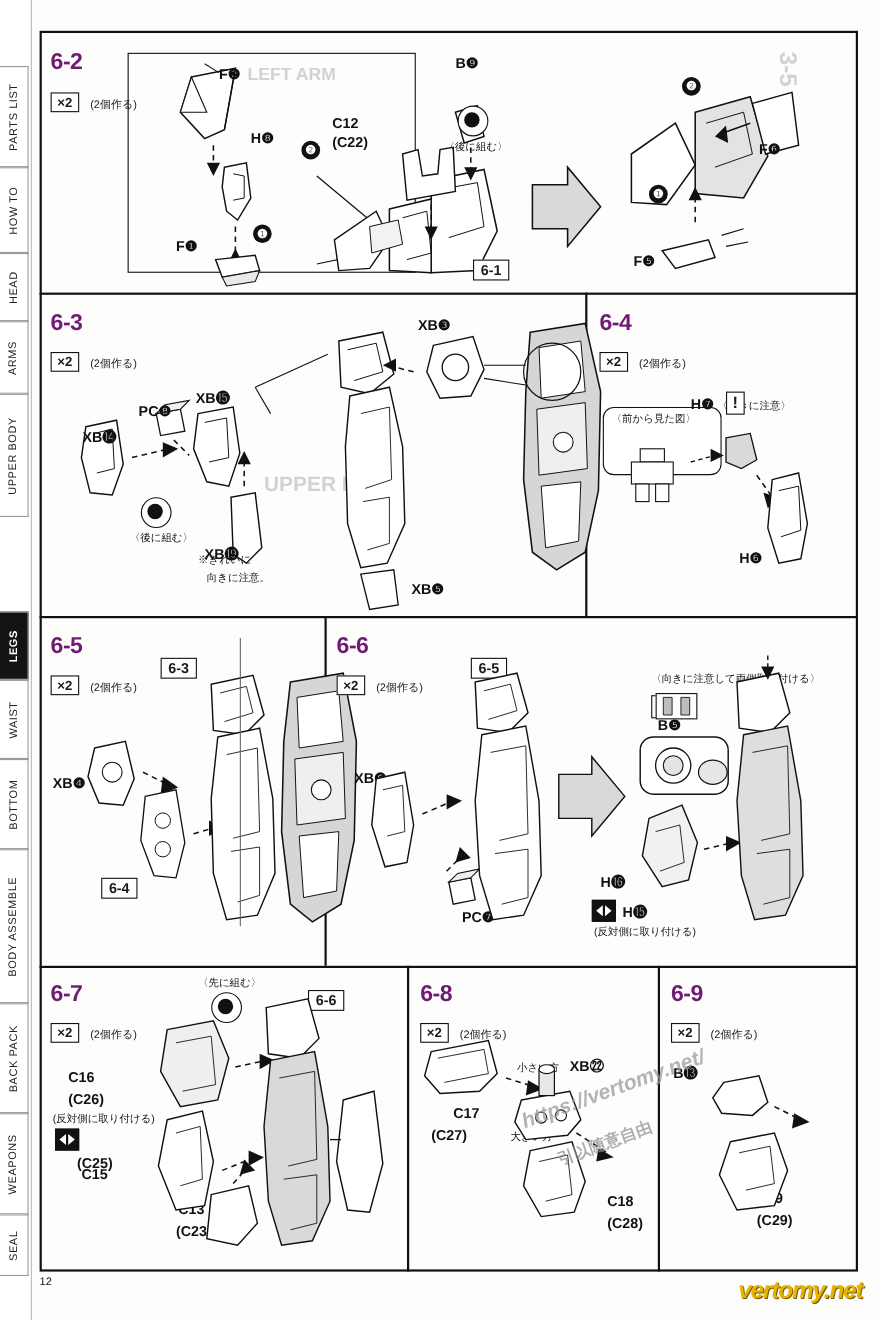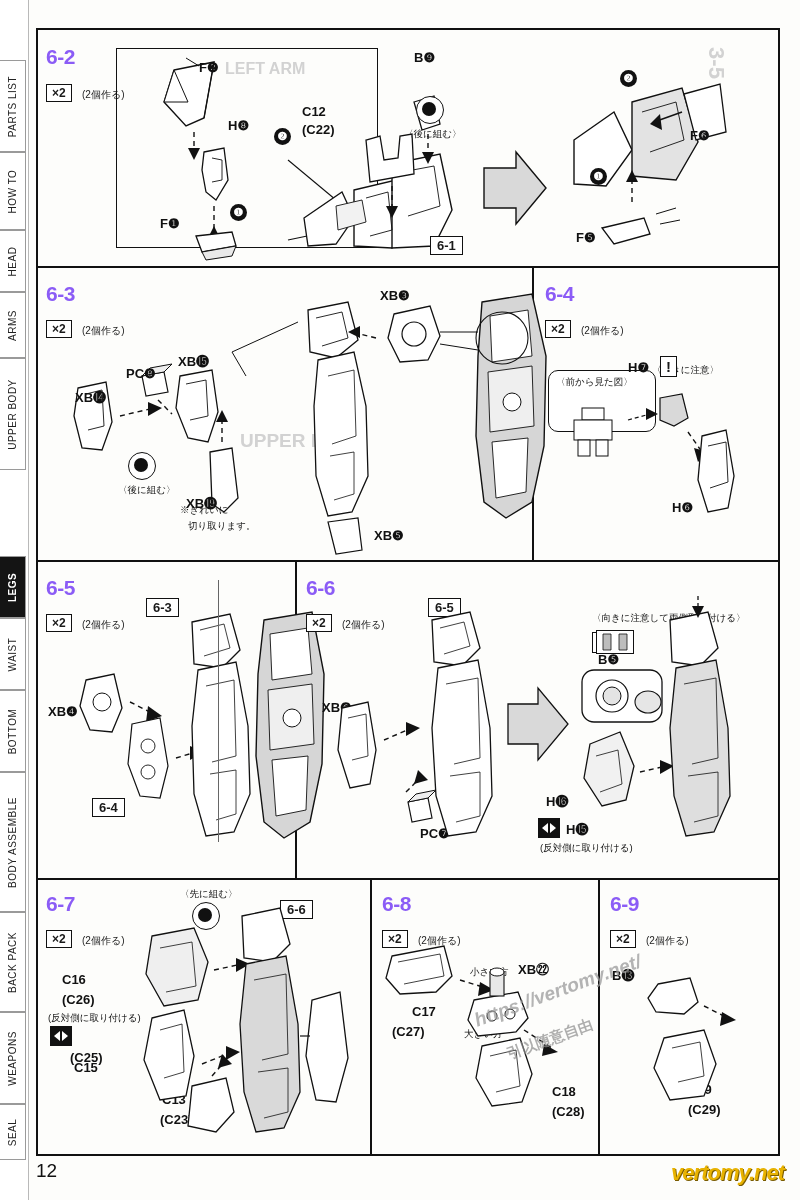--- a/index.html
+++ b/index.html
@@ -46,21 +46,21 @@
     border:2px solid #111;
     box-sizing:border-box;
     background:transparent;
   }
   .row-sep{position:absolute;left:36px;width:744px;height:2px;background:#111;}
   .col-sep{position:absolute;width:2px;background:#111;}
 
   
   .stepno{
     position:absolute;
-    font-size:21px;font-weight:bold;letter-spacing:-0.5px;color:#8b5cf6;
+    font-size:21px;font-weight:bold;letter-spacing:-0.5px;color:#701a75;
   }
   .x2{
     position:absolute;
     border:1.6px solid #111;
     padding:1px 5px;
     font-size:12px;font-weight:bold;
     background:#fff;
   }
   .x2txt{position:absolute;font-size:10px;color:#222;}
   .boxref{
@@ -93,21 +93,21 @@
   }
   .dot-badge::after{
     content:"";position:absolute;left:5px;top:5px;width:14px;height:14px;border-radius:50%;
     background:#111;
   }
   .numcirc{
     position:absolute;width:17px;height:17px;border-radius:50%;
     background:#111;color:#fff;font-size:11px;font-weight:bold;
     display:flex;align-items:center;justify-content:center;
   }
-  .pagenum{position:absolute;left:36px;top:1160px;font-size:19px;color:#111;}
+  .pagenum{position:absolute;left:36px;top:1160px;font-size:10px;color:#111;}
 
   
   .wm{
     position:absolute;right:16px;bottom:14px;
     font-size:22px;font-weight:bold;font-style:italic;
     color:#e8b200;
     -webkit-text-stroke:0;
     text-shadow:1px 1px 0 #7a5c00;
     letter-spacing:-1px;
   }
@@ -316,21 +316,21 @@
 
   <div class="lbl" style="left:75px;top:390px">XB⓮</div>
   <div class="lbl" style="left:126px;top:366px">PC❽</div>
   <div class="lbl" style="left:178px;top:354px">XB⓯</div>
   <div class="lbl" style="left:186px;top:496px">XB⓳</div>
   <div class="lbl" style="left:380px;top:288px">XB❸</div>
   <div class="lbl" style="left:374px;top:528px">XB❺</div>
   <div class="dot-badge" style="left:128px;top:452px"></div>
   <div class="note" style="left:118px;top:484px">〈後に組む〉</div>
   <div class="note" style="left:180px;top:504px">※きれいに</div>
-  <div class="note" style="left:188px;top:520px">切り取ります。</div>
+  <div class="note" style="left:188px;top:520px">向きに注意。</div>
 
   <div class="stepno" style="left:545px;top:282px">6-4</div>
   <div class="x2" style="left:545px;top:320px">×2</div>
   <div class="x2txt" style="left:581px;top:324px">(2個作る)</div>
 
   <div class="note" style="left:652px;top:364px">〈向きに注意〉</div>
   <div class="rbox" style="left:548px;top:370px;width:108px;height:62px"></div>
   <div class="note" style="left:556px;top:376px">〈前から見た図〉</div>
   <div class="excl" style="left:660px;top:356px">!</div>
   <div class="lbl" style="left:628px;top:360px">H❼</div>

